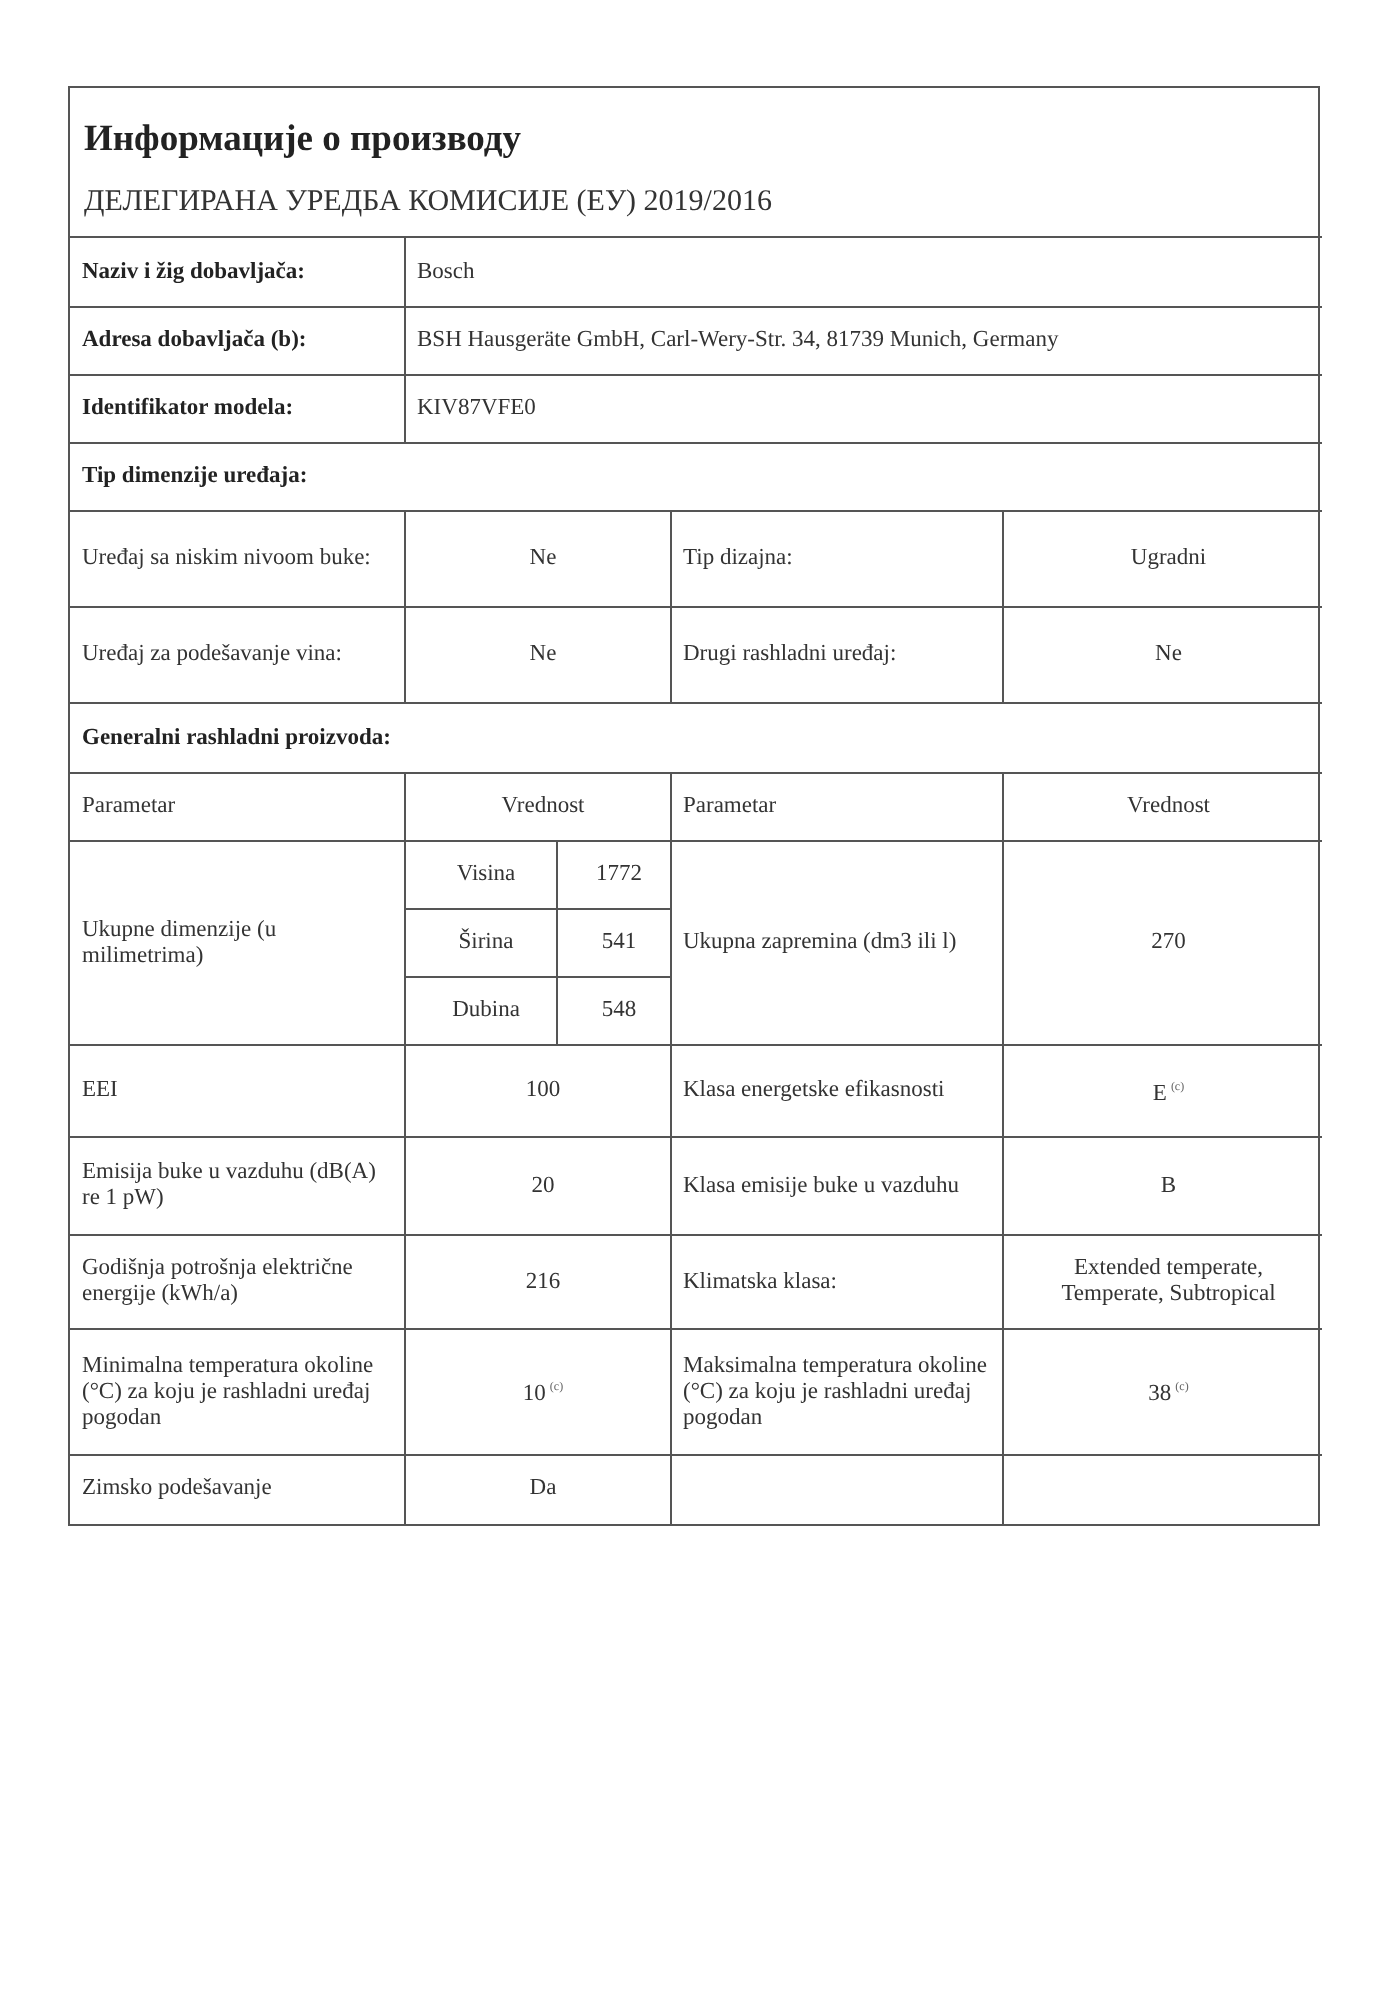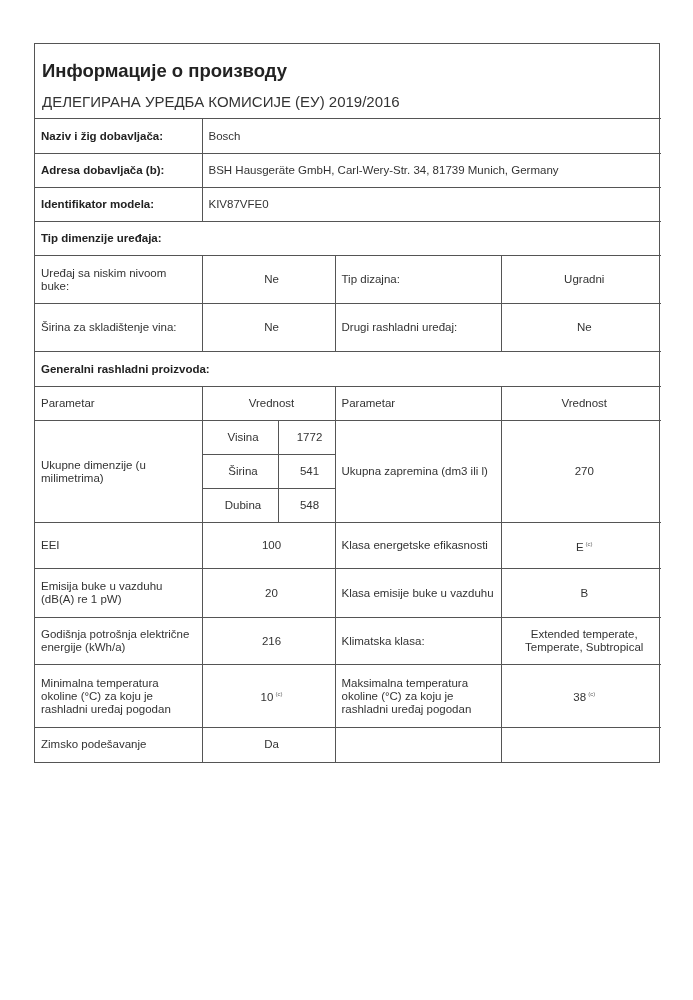--- a/index.html
+++ b/index.html
@@ -1,19 +1,19 @@
 <!DOCTYPE html>
 <html><head>
 <meta charset="utf-8">
 <style>
   html, body { margin:0; padding:0; background:#ffffff; }
   body { width:693px; height:1000px; position:relative; font-family:"Liberation Sans", sans-serif; color:#333; }
   .sheet { position:absolute; left:34px; top:43px; width:626px; border:1.5px solid #555; box-sizing:border-box; }
   table { border-collapse:collapse; width:100%; table-layout:fixed; }
-  td { border:1.5px solid #555; font-size:11.5px; line-height:13px; padding:0 6px; vertical-align:middle; color:#333; }
+  td { border:1.5px solid #555; font-size:11.5px; line-height:13px; padding:0 6px; vertical-align:middle; color:#333;font-family:Liberation Serif, serif; }
   .sheet table tr:first-child td { border-top:none; }
   .sheet table td:first-child { border-left:none; }
   .sheet table td:last-child { border-right:none; }
   .sheet table tr:last-child td { border-bottom:none; }
   .title-cell { height:74px; padding:0 7px; }
   .title { font-size:18.5px; font-weight:bold; color:#222; margin-top:10px; }
   .subtitle { font-size:15px; margin-top:18px; color:#333; }
   .b { font-weight:bold; color:#222;margin-left:46px; }
   .c { text-align:center;padding-left:12px; }
   sup.note { font-size:6px; vertical-align:super; margin-left:2px; color:#666; }
@@ -55,21 +55,21 @@
     <td colspan="5" class="b">Tip dimenzije uređaja:</td>
   </tr>
 
   <tr style="height:48px">
     <td>Uređaj sa niskim nivoom buke:</td>
     <td colspan="2" class="c">Ne</td>
     <td>Tip dizajna:</td>
     <td class="c">Ugradni</td>
   </tr>
   <tr style="height:48px">
-    <td>Širina za skladištenje vina:</td>
+    <td>Uređaj za podešavanje vina:</td>
     <td colspan="2" class="c">Ne</td>
     <td>Drugi rashladni uređaj:</td>
     <td class="c">Ne</td>
   </tr>
 
   <tr style="height:35px">
     <td colspan="5" class="b">Generalni rashladni proizvoda:</td>
   </tr>
   <tr style="height:34px">
     <td>Parametar</td>

